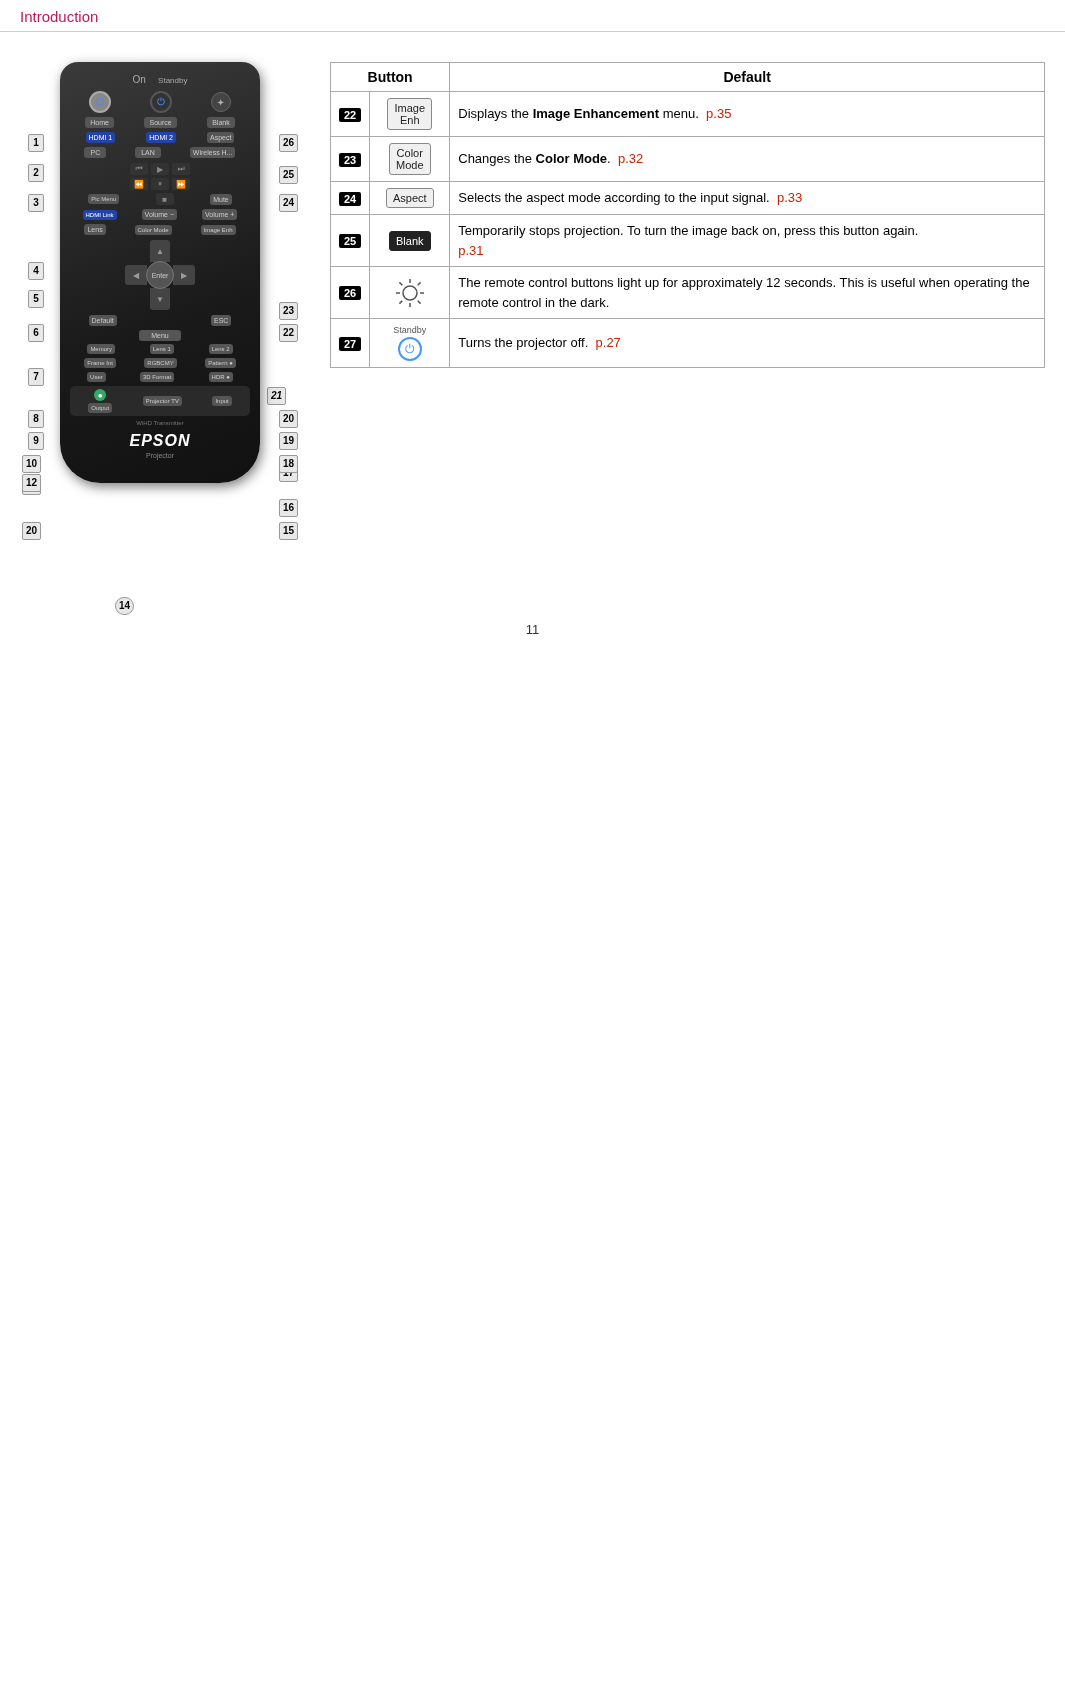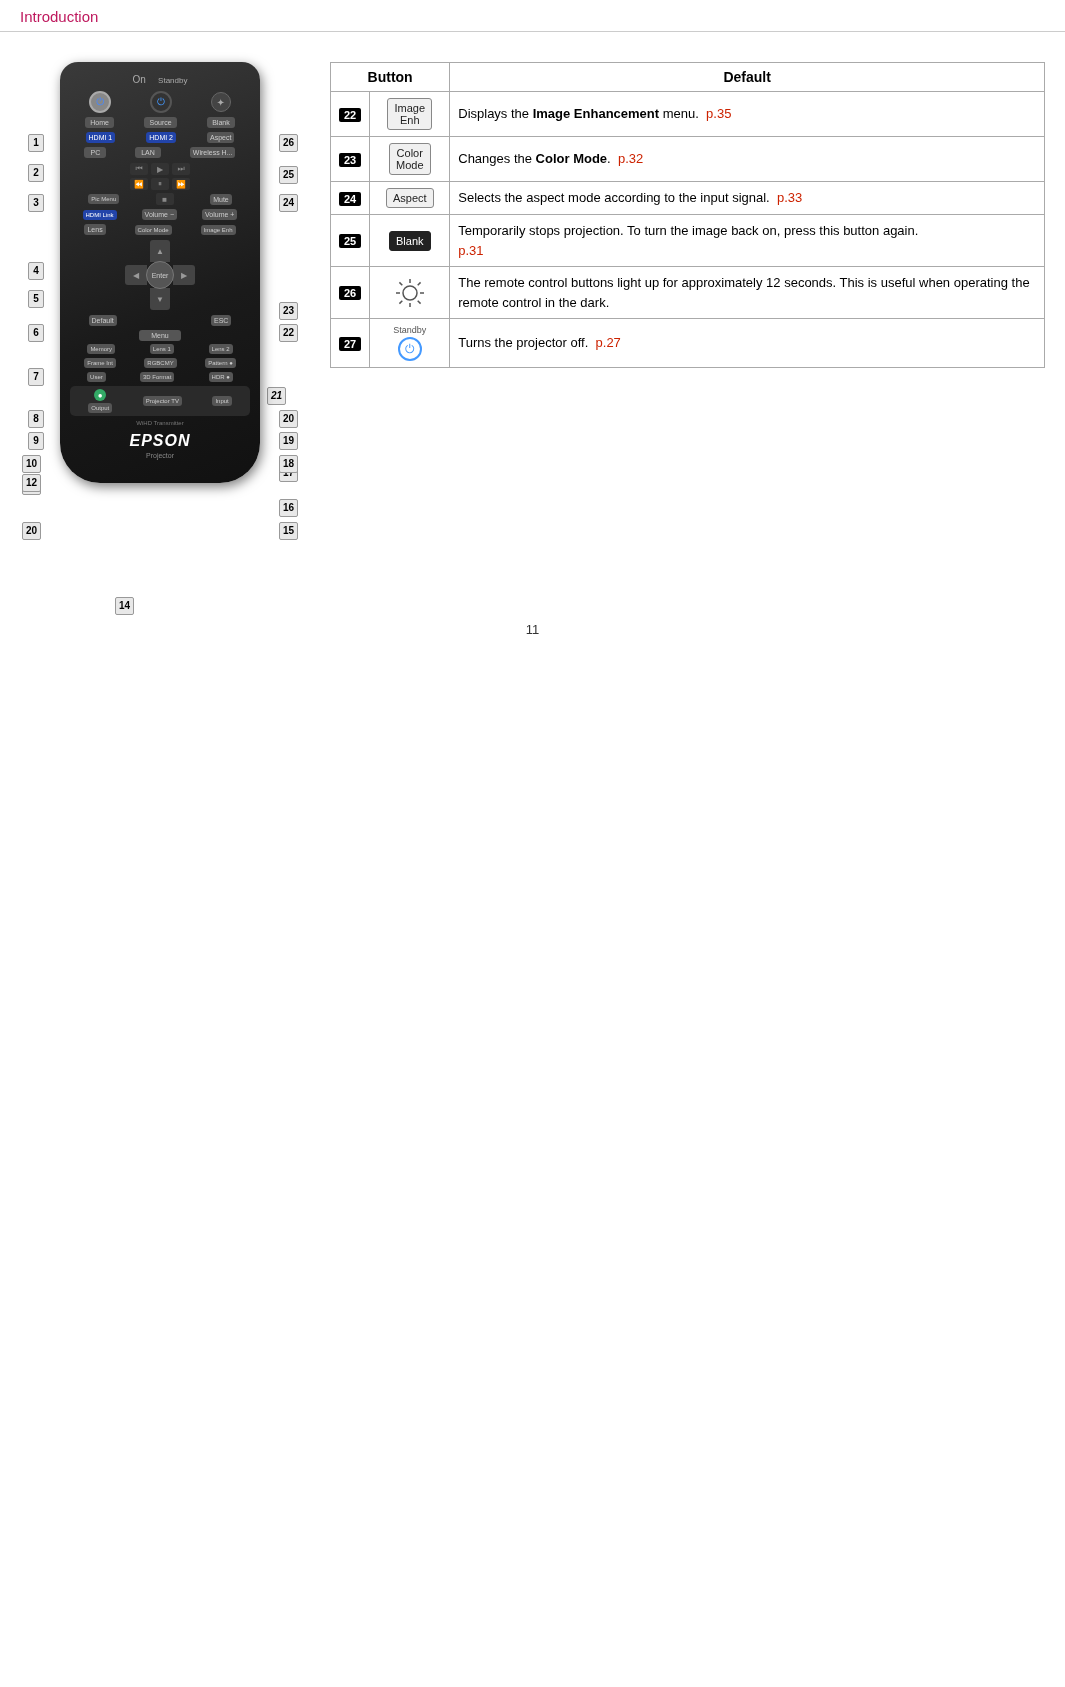--- a/index.html
+++ b/index.html
@@ -344,21 +344,21 @@
       <span class="num-label" style="left:8px; top:228px;">5</span>
       <span class="num-label" style="left:8px; top:262px;">6</span>
       <span class="num-label" style="left:8px; top:306px;">7</span>
       <span class="num-label" style="left:8px; top:348px;">8</span>
       <span class="num-label" style="left:8px; top:370px;">9</span>
       <span class="num-label" style="left:2px; top:393px;">10</span>
       <span class="num-label" style="left:2px; top:415px;">11</span>
       <span class="num-label" style="left:2px; top:412px;">12</span>
       <span class="num-label" style="left:2px; top:460px;">20</span>
 
-      <span class="num-label" style="left:95px; top:535px;">14</span>
+      <span class="num-label" style="left:95px; top:535px;border-radius:9px;">14</span>
 
       <span class="num-label" style="right:2px; top:460px;">15</span>
       <span class="num-label" style="right:2px; top:437px;">16</span>
       <span class="num-label" style="right:2px; top:402px;">17</span>
       <span class="num-label" style="right:2px; top:393px;">18</span>
       <span class="num-label" style="right:2px; top:370px;">19</span>
       <span class="num-label" style="right:2px; top:348px;">20</span>
       <span class="num-label" style="right:14px; top:325px;font-style:italic;">21</span>
       <span class="num-label" style="right:2px; top:262px;">22</span>
       <span class="num-label" style="right:2px; top:240px;">23</span>

